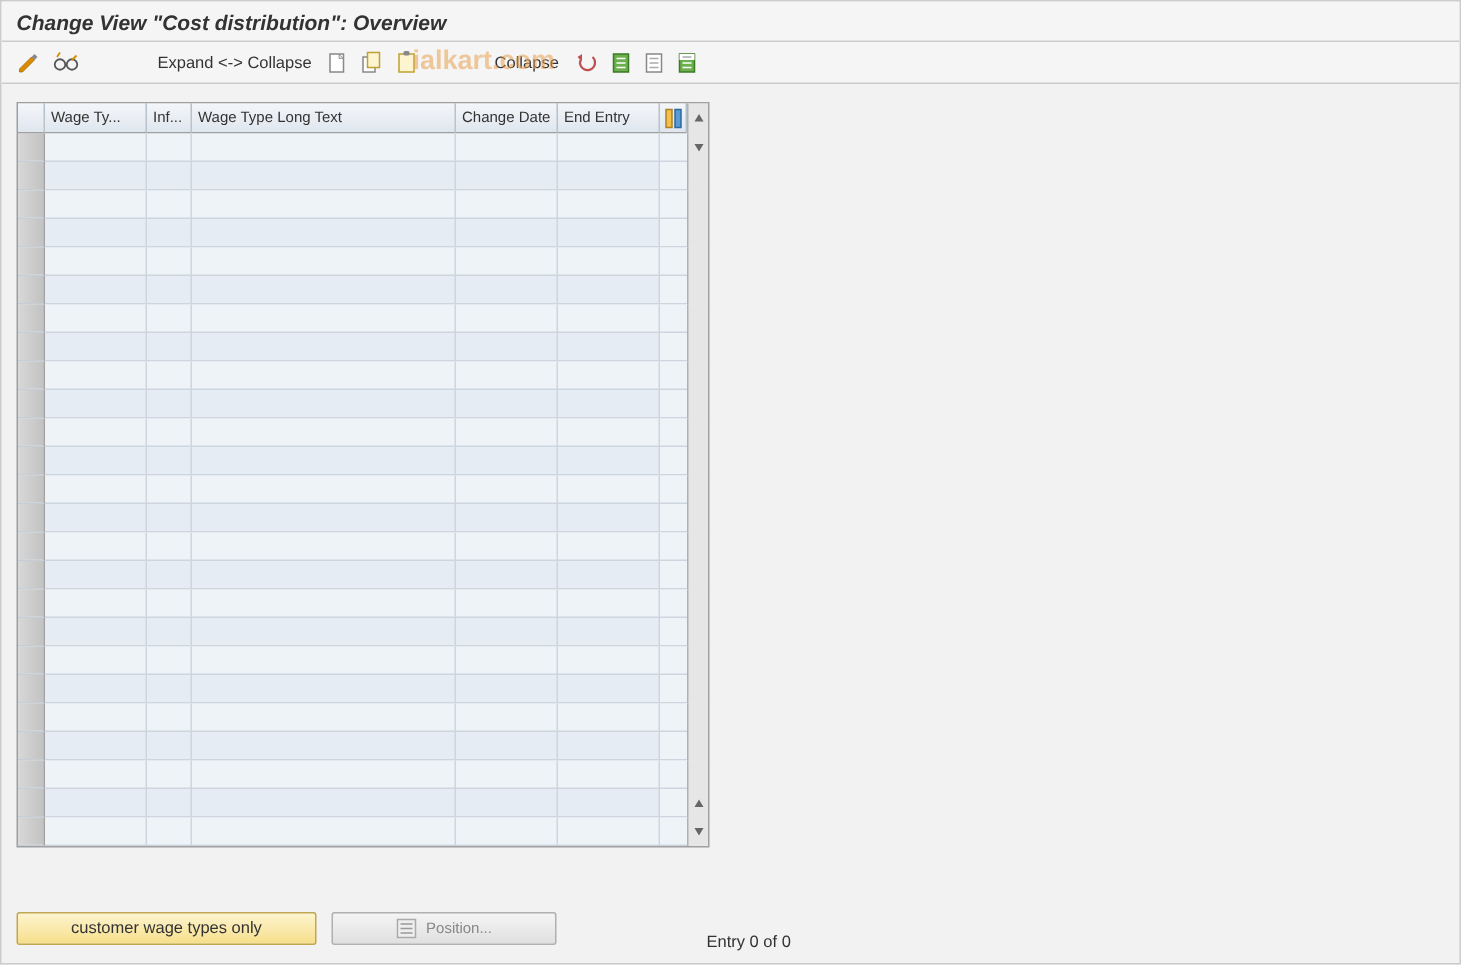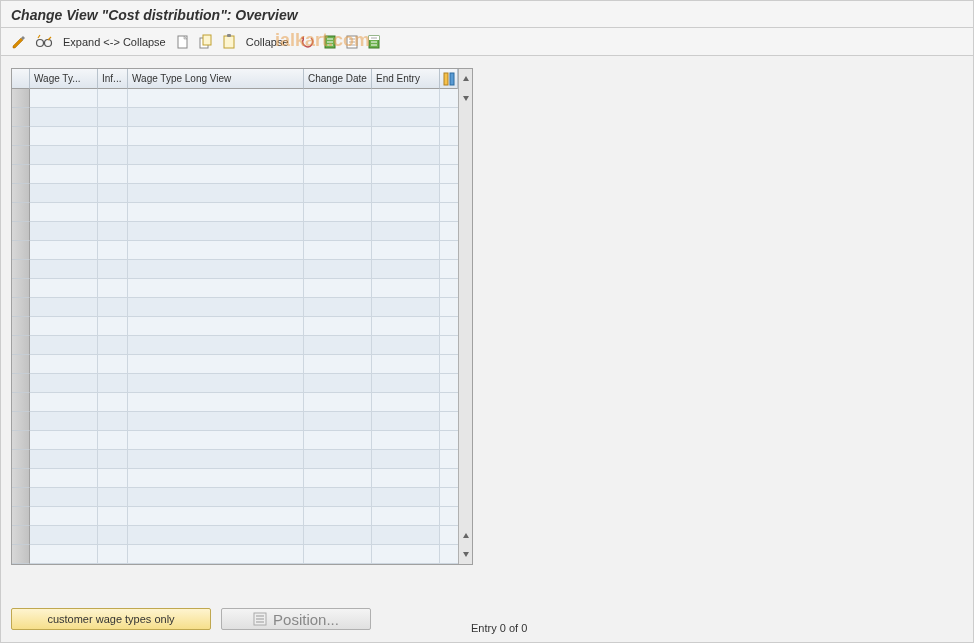--- a/index.html
+++ b/index.html
@@ -39,20 +39,21 @@
       min-width: 18px;
       height: 18px;
       cursor: pointer;
       padding: 0 2px;
     }
     .tb-text {
       font-size: 11px;
       color: #333;
       padding: 0 4px;
       cursor: pointer;
+      margin-left: 42px;
     }
     .watermark {
       position: absolute;
       left: 242px;
       top: 2px;
       font-size: 18px;
       font-weight: bold;
       color: #e8a050;
       opacity: 0.55;
       pointer-events: none;
@@ -143,21 +144,21 @@
     }
     .btn-grey {
       background: linear-gradient(#f4f4f4, #e0e0e0);
       border: 1px solid #b0b0b0;
       border-radius: 2px;
       min-width: 150px;
       height: 22px;
       display: flex;
       align-items: center;
       justify-content: center;
-      font-size: 15px;
+      font-size: 10px;
       color: #888;
       cursor: pointer;
       gap: 6px;
     }
     .entry-status {
       position: absolute;
       left: 470px;
       bottom: 8px;
       font-size: 11px;
       color: #333;
@@ -232,21 +233,21 @@
   </span>
   <div class="watermark">ialkart.com</div>
 </div>
 
 <div class="content">
   <div class="grid-wrap">
     <div class="grid" id="grid">
         <div class="hdr sel"></div>
         <div class="hdr">Wage Ty...</div>
         <div class="hdr">Inf...</div>
-        <div class="hdr">Wage Type Long View</div>
+        <div class="hdr">Wage Type Long Text</div>
         <div class="hdr">Change Date</div>
         <div class="hdr">End Entry</div>
         <div class="hdr cfg">
           <svg width="12" height="14">
             <rect x="1" y="1" width="4" height="12" fill="#f5c04a" stroke="#b08020"></rect>
             <rect x="7" y="1" width="4" height="12" fill="#5a9bd4" stroke="#2a6aa0"></rect>
           </svg>
         </div>
         <div class="scroll-top">
           <svg width="8" height="8">

